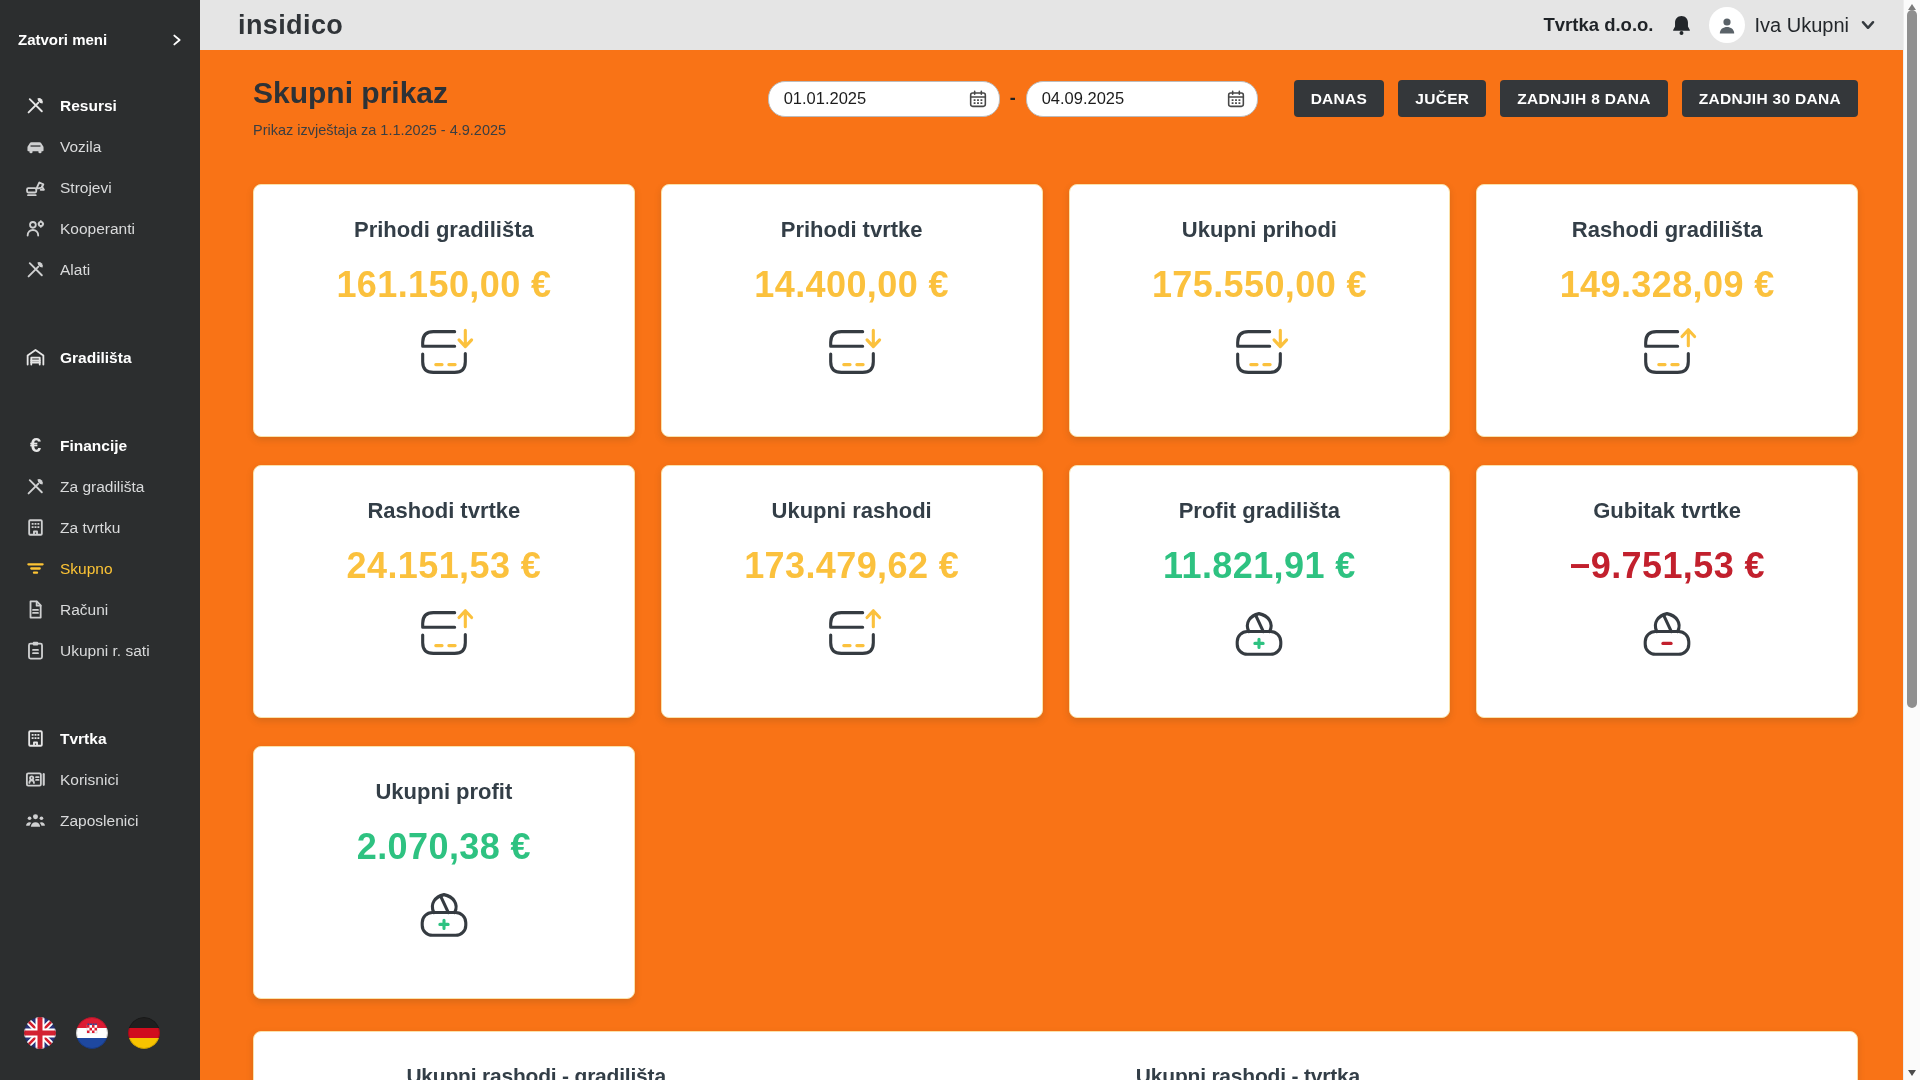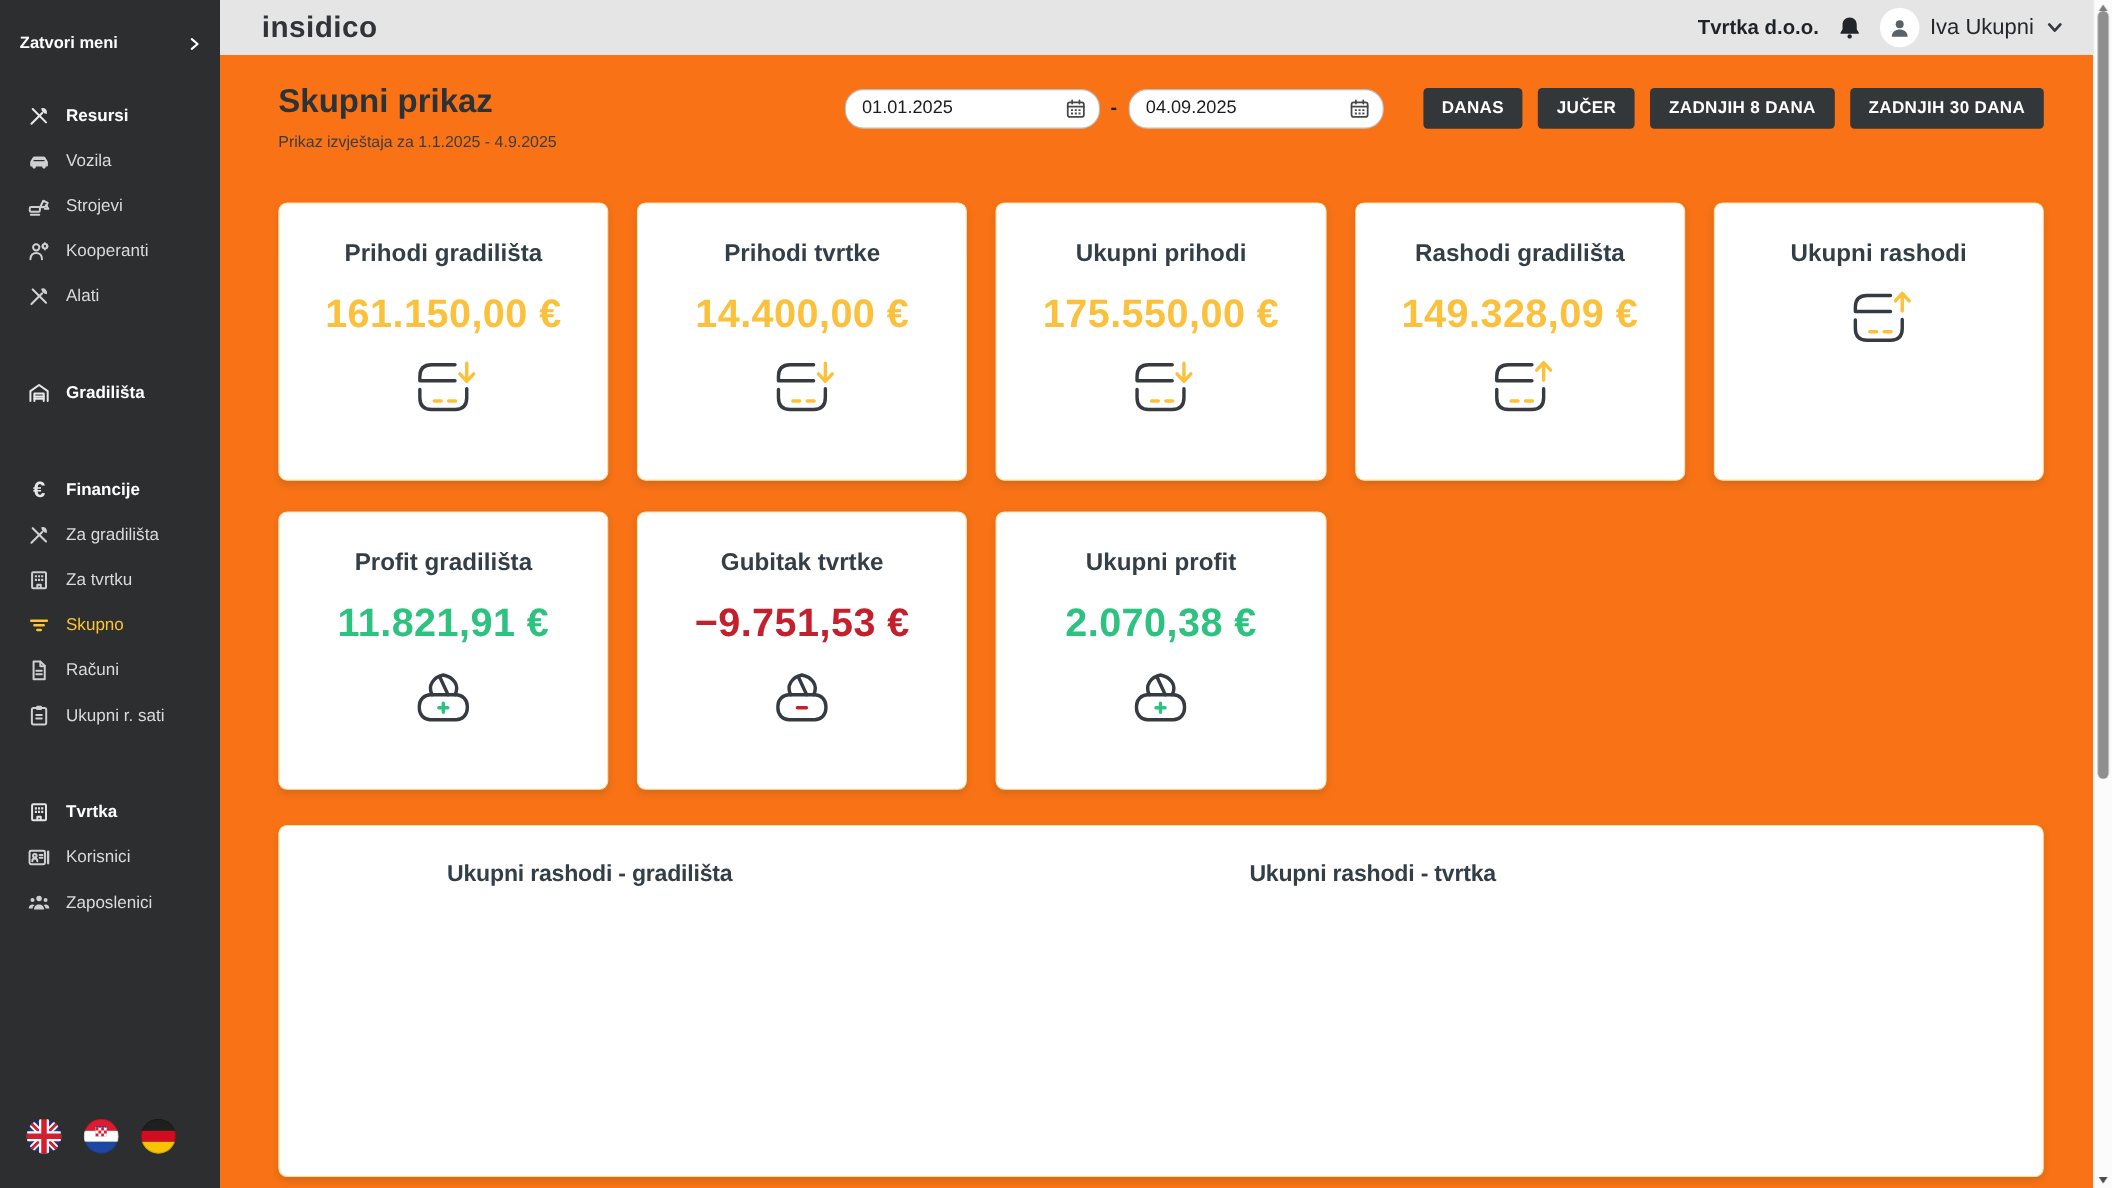--- a/index.html
+++ b/index.html
@@ -47,21 +47,21 @@
   .date-field input{width:100%;height:100%;border:1.6px solid #bcbcbc;border-radius:17px;
     padding:0 40px 0 15px;font-size:16.5px;color:#1c1c1c;background:#fff;outline:none;
     font-family:inherit;}
   .cal-ico{position:absolute;right:12px;top:8px;width:20px;height:20px;pointer-events:none;}
   .dash{font-weight:700;font-size:18px;color:#222;}
   .btn-group{display:flex;gap:14px;margin-left:26px;}
   .qbtn{height:37px;background:#34373a;color:#fff;border:none;border-radius:4px;
     font-weight:700;font-size:15.5px;padding:0 17px;letter-spacing:.3px;cursor:pointer;
     font-family:inherit;white-space:nowrap;}
 
-  .cards-grid{margin-top:46px;display:grid;grid-template-columns:repeat(5,1fr);
+  .cards-grid{margin-top:46px;display:grid;grid-template-columns:repeat(4,1fr);
     column-gap:26px;row-gap:28px;}
   .card{background:#fff;border:1px solid #fbe2a9;border-radius:8px;height:253px;
     box-shadow:0 3px 7px rgba(70,60,35,.18);display:flex;flex-direction:column;align-items:center;}
   .card-title{margin:32px 0 0;font-size:22px;font-weight:700;color:#333e47;}
   .card-value{margin-top:21px;font-size:36px;font-weight:700;letter-spacing:.4px;}
   .v-yellow{color:#fbc13d;} .v-green{color:#2ec281;} .v-red{color:#c2202d;}
   .card-ico{margin-top:15px;width:62px;height:62px;}
 
   .bottom-card{margin-top:32px;height:320px;position:relative;background:#fff;
     border:1px solid #fbe2a9;border-radius:8px;box-shadow:0 3px 7px rgba(70,60,35,.18);}
@@ -438,21 +438,29 @@
         </svg>
   </section>
       <section class="card">
     <h3 class="card-title">Rashodi gradilišta</h3>
     <div class="card-value v-yellow">149.328,09 €</div>
     <svg class="card-ico" style="color: rgb(251, 193, 61);">
           <use href="#i-card-arrow-up"></use>
         </svg>
   </section>
       <section class="card">
+    <h3 class="card-title">Rashodi tvrtke</h3>
+    <div class="card-value v-yellow">24.151,53 €</div>
+    <svg class="card-ico" style="color: rgb(251, 193, 61);">
+          <use href="#i-card-arrow-up"></use>
+        </svg>
+  </section>
+      <section class="card">
     <h3 class="card-title">Ukupni rashodi</h3>
+    <div class="card-value v-yellow">173.479,62 €</div>
     <svg class="card-ico" style="color: rgb(251, 193, 61);">
           <use href="#i-card-arrow-up"></use>
         </svg>
   </section>
       <section class="card">
     <h3 class="card-title">Profit gradilišta</h3>
     <div class="card-value v-green">11.821,91 €</div>
     <svg class="card-ico" style="color: rgb(46, 194, 129);">
           <use href="#i-bag-plus"></use>
         </svg>

